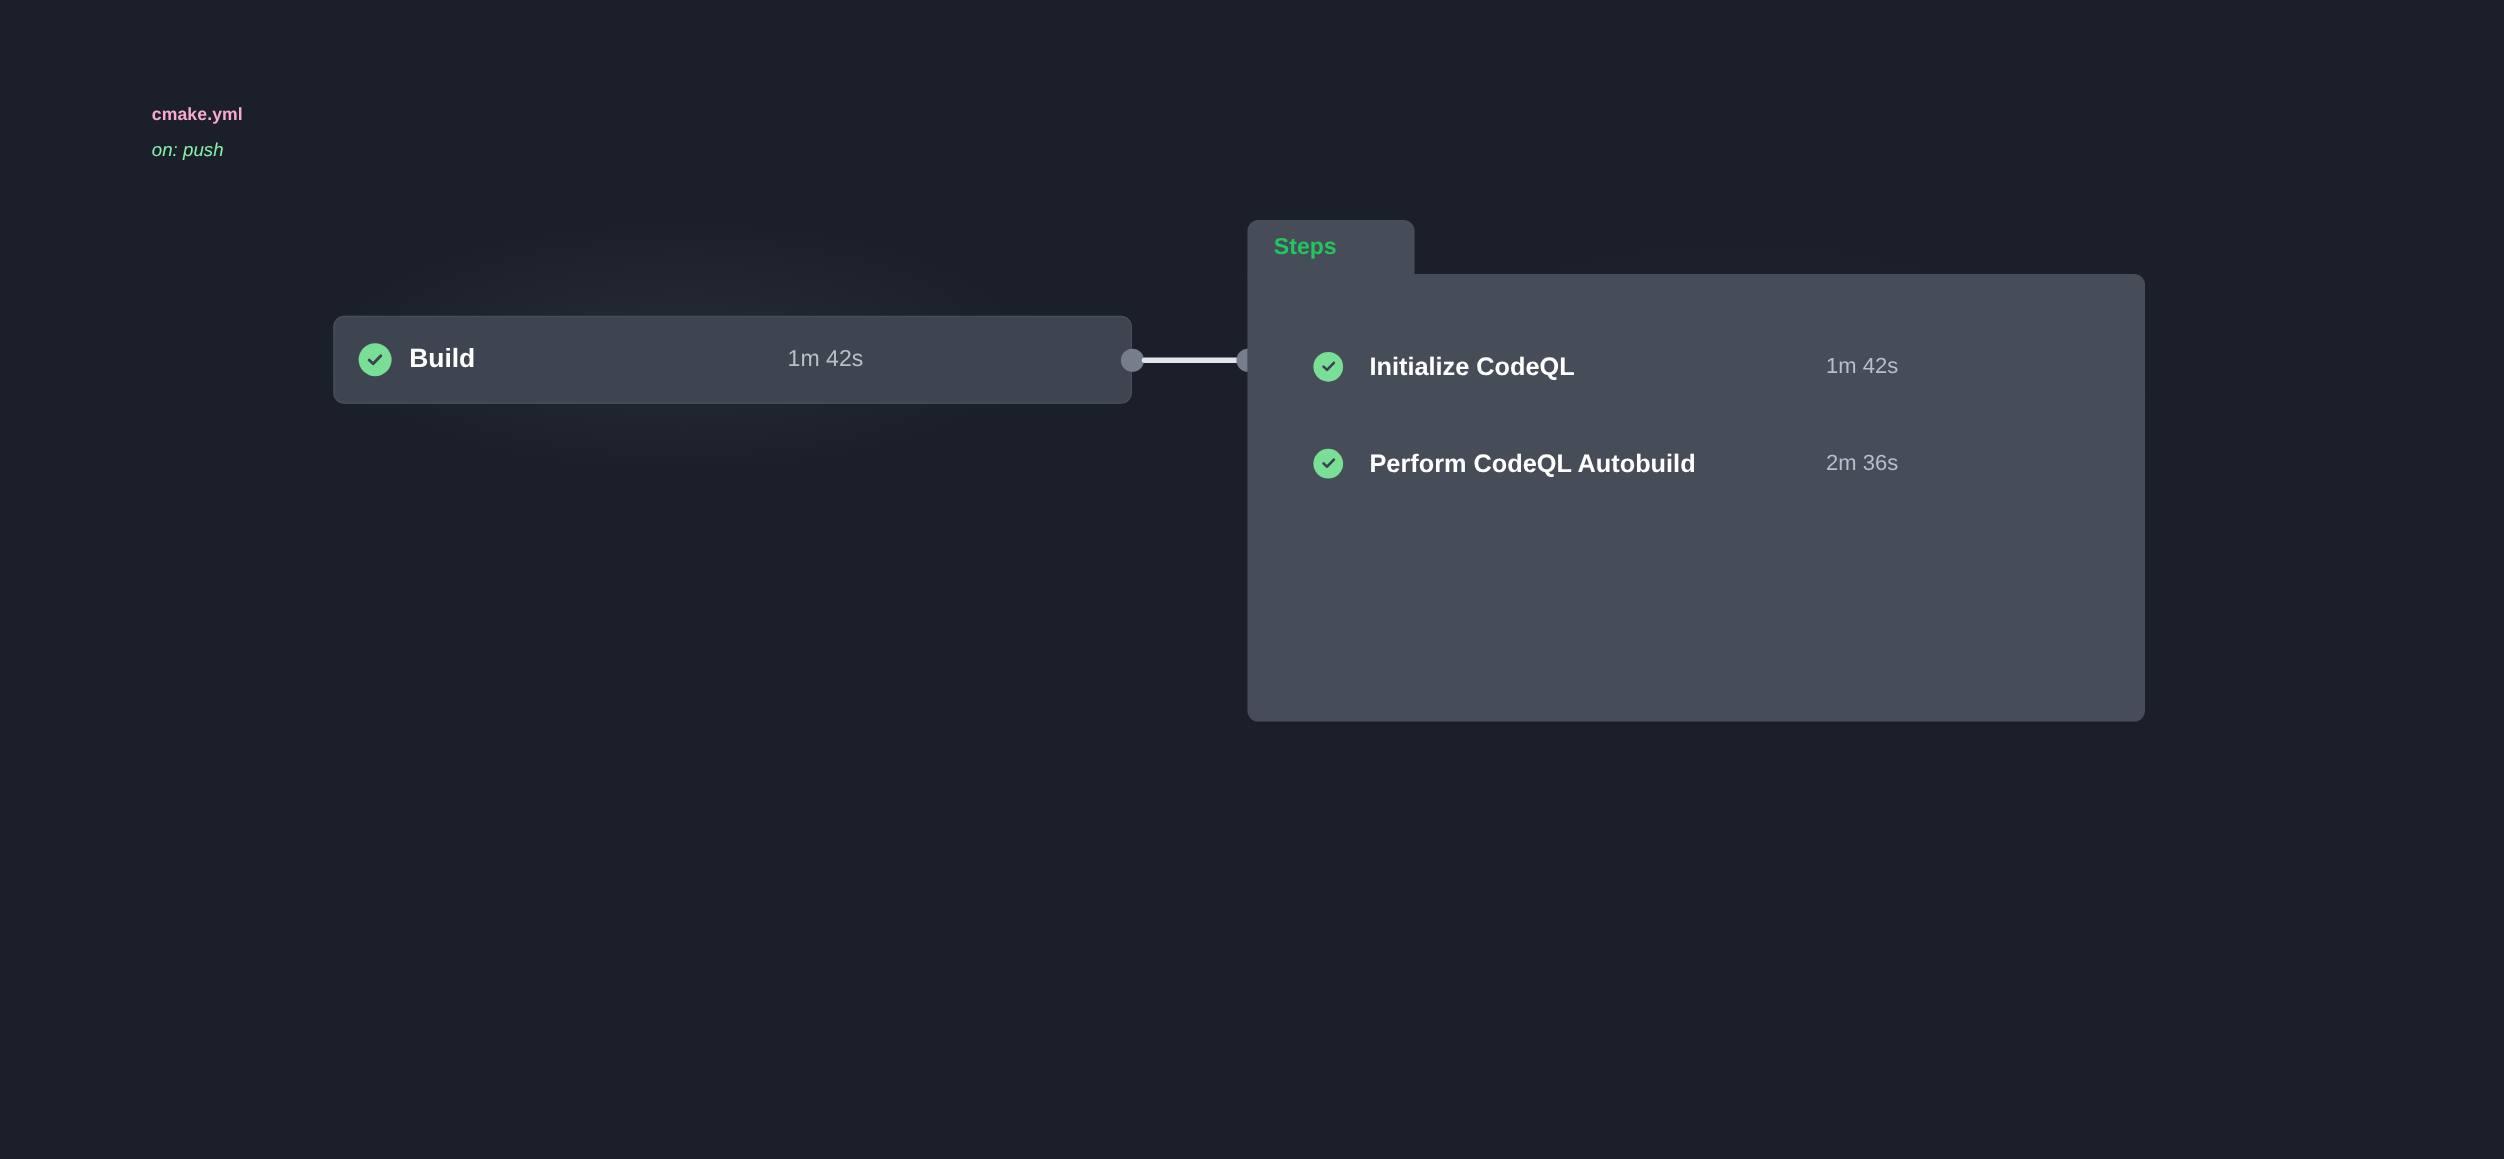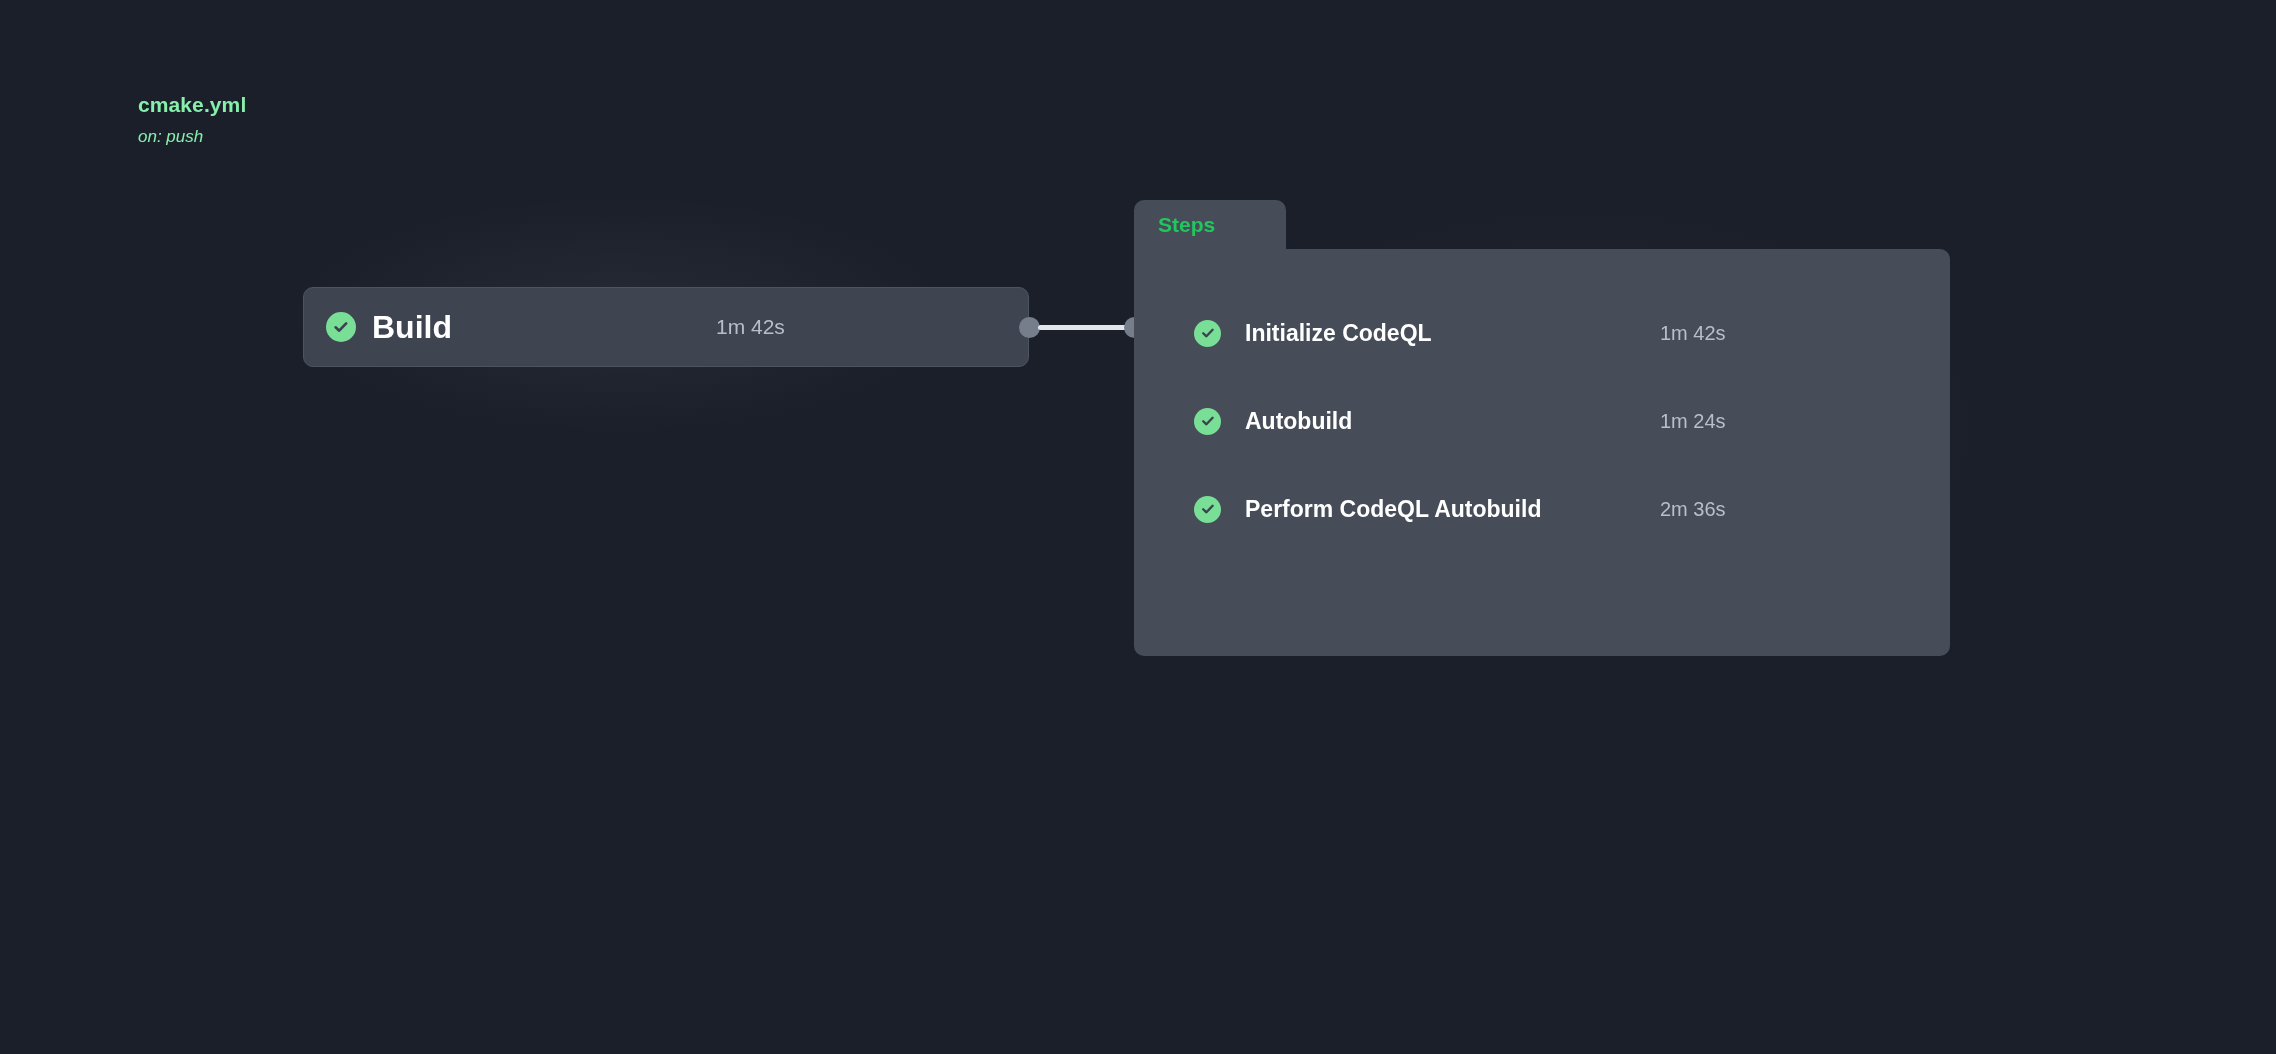--- a/index.html
+++ b/index.html
@@ -19,23 +19,23 @@
     background: #1b1f29;
   }
 
   
   .workflow-header {
     position: absolute;
     left: 138px;
     top: 90px;
   }
   .workflow-title {
-    font-size: 21px;
-    font-weight: bold;
-    color: #86efac;
+    font-size: 16px;
+    font-weight: bold;
+    color: #f9a8d4;
     letter-spacing: 0.1px;
     line-height: 30px;
   }
   .workflow-trigger {
     font-size: 17px;
     font-weight: normal;
     color: #86efac;
     line-height: 24px;
     margin-top: 5px;
     font-style: italic;
@@ -59,21 +59,21 @@
     width: 726px;
     height: 80px;
     background: #3f4550;
     border: 1px solid #4d5460;
     border-radius: 10px;
     display: flex;
     align-items: center;
     padding-left: 22px;
   }
   .job-label {
-    font-size: 32px;
+    font-size: 24px;
     font-weight: bold;
     color: #ffffff;
     margin-left: 16px;
     white-space: nowrap;
   }
   .job-duration {
     position: absolute;
     left: 412px;
     font-size: 21px;
     color: #b9bfc9;
@@ -202,29 +202,20 @@
     <div class="step-row">
       <span class="check-icon sm">
         <svg width="16" height="16" viewBox="0 0 18 18" aria-hidden="true">
           <path d="M3.6 9.3 L7.2 12.7 L14.2 5.4" fill="none" stroke="#3b4250" stroke-width="2.6" stroke-linecap="round" stroke-linejoin="round"></path>
         </svg>
       </span>
       <span class="step-label">Initialize CodeQL</span>
       <span class="step-duration">1m 42s</span>
     </div>
 
-    <div class="step-row">
-      <span class="check-icon sm">
-        <svg width="16" height="16" viewBox="0 0 18 18" aria-hidden="true">
-          <path d="M3.6 9.3 L7.2 12.7 L14.2 5.4" fill="none" stroke="#3b4250" stroke-width="2.6" stroke-linecap="round" stroke-linejoin="round"></path>
-        </svg>
-      </span>
-      <span class="step-label">Autobuild</span>
-      <span class="step-duration">1m 24s</span>
-    </div>
 
     <div class="step-row">
       <span class="check-icon sm">
         <svg width="16" height="16" viewBox="0 0 18 18" aria-hidden="true">
           <path d="M3.6 9.3 L7.2 12.7 L14.2 5.4" fill="none" stroke="#3b4250" stroke-width="2.6" stroke-linecap="round" stroke-linejoin="round"></path>
         </svg>
       </span>
       <span class="step-label">Perform CodeQL Autobuild</span>
       <span class="step-duration">2m 36s</span>
     </div>

